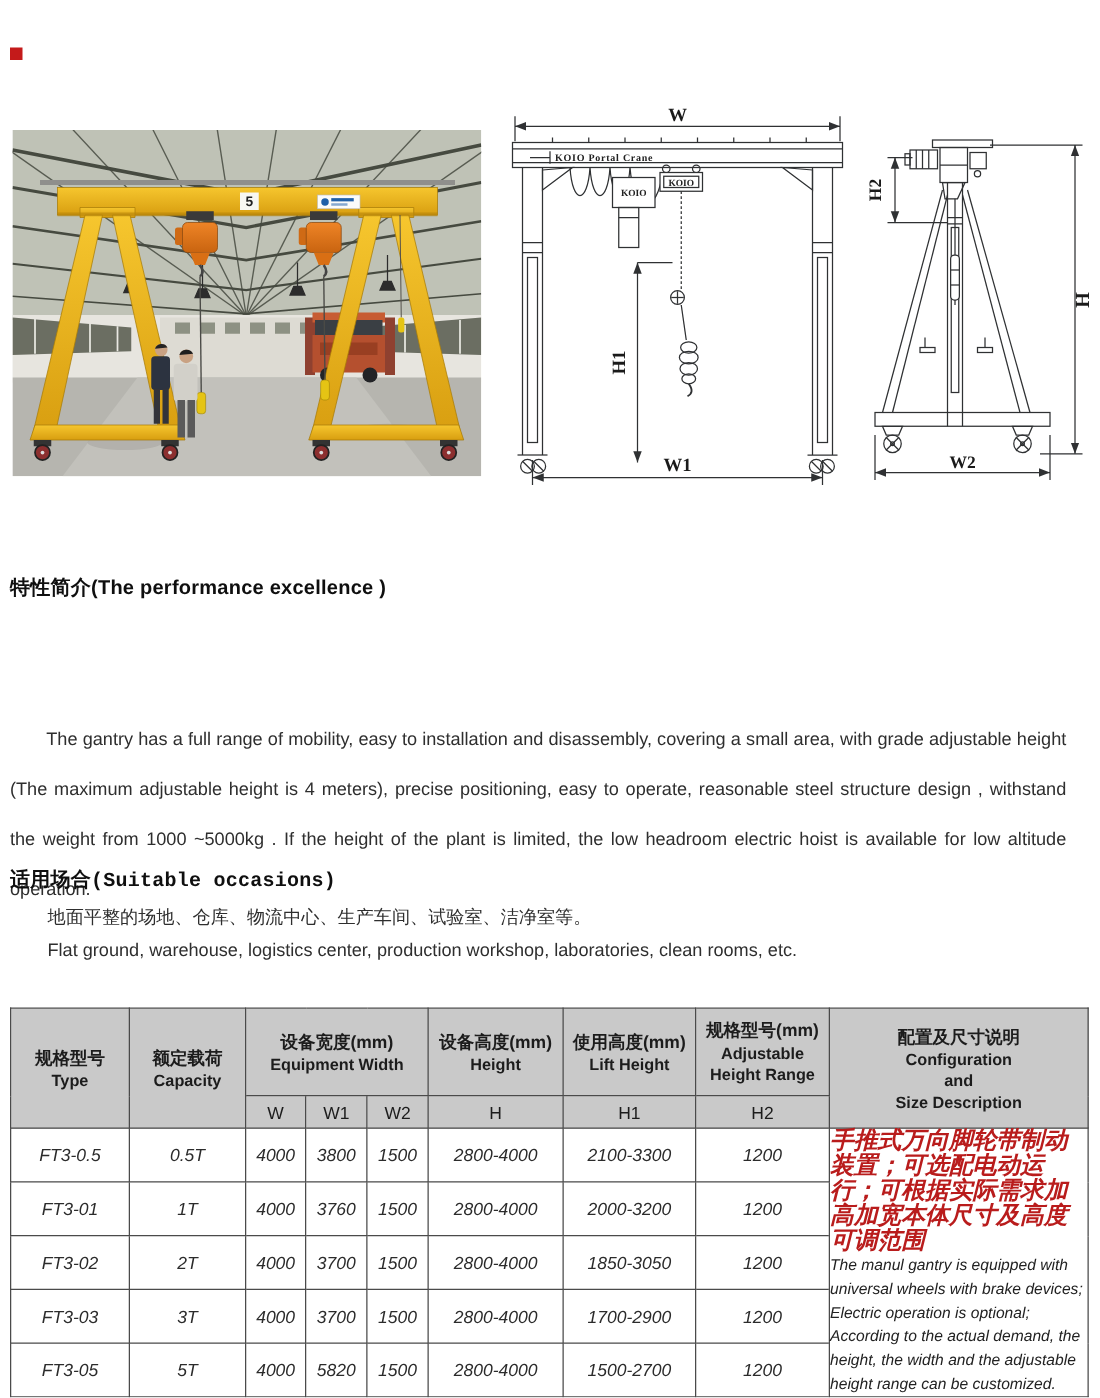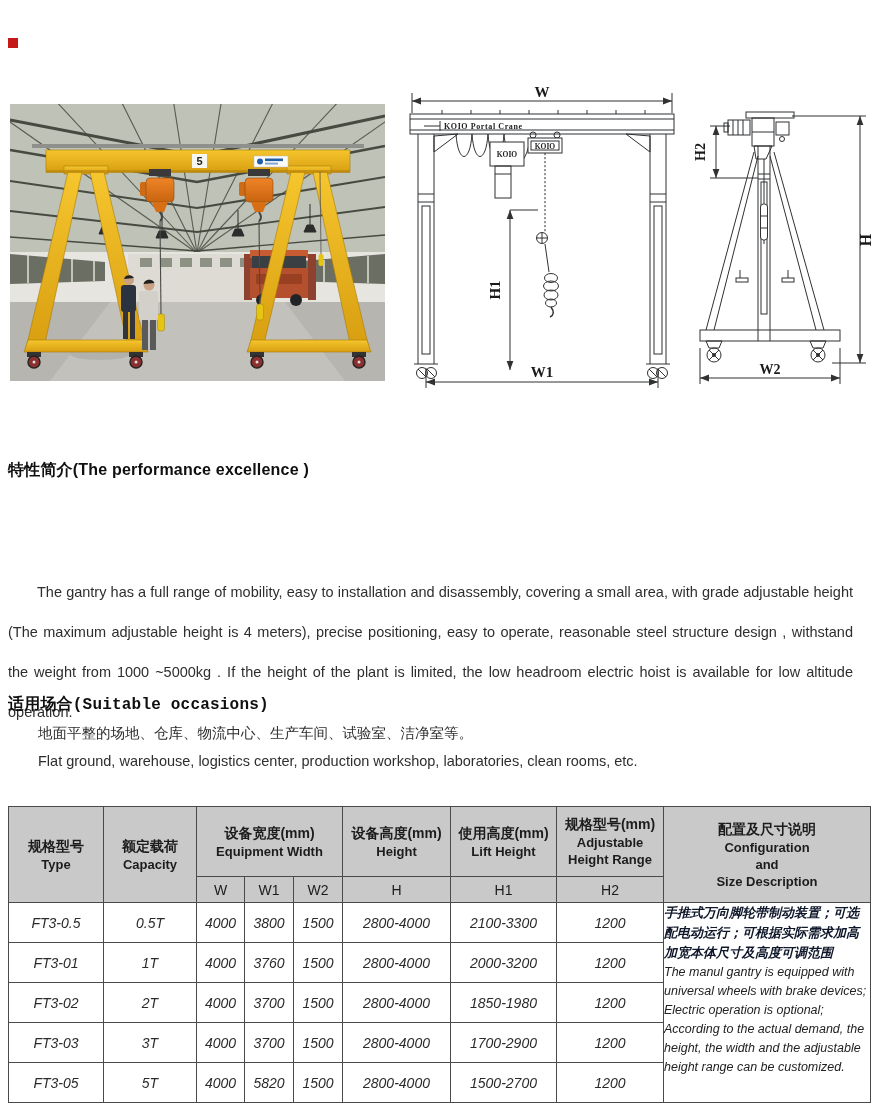--- a/index.html
+++ b/index.html
@@ -27,21 +27,21 @@
   table.spec th, table.spec td { border:1px solid #4a4a4a; padding:0; }
   table.spec thead th { background:#c9c9c9; color:#1c1c1c; font-weight:bold; vertical-align:middle; text-align:center; }
   tr.hrow1 { height:70px; }
   tr.hrow2 { height:26px; }
   tbody tr { height:40px;font-style:italic; }
   .th-zh { font-size:14px; line-height:19px; }
   .th-en { font-size:13px; line-height:17px; font-weight:bold; }
   .sub-th { font-size:14px; font-weight:normal !important; }
   tbody td { text-align:center; font-size:14px; color:#2b2b2b; background:#fff; }
   td.cfg { text-align:left; vertical-align:top; padding:7px 8px 4px 8px; }
-  .cfg-zh { font-size:13px; font-weight:bold; line-height:20px; color:#0f172a; }
+  .cfg-zh { font-size:19px; font-weight:bold; line-height:20px; color:#b91c1c; }
   .cfg-en { font-size:12.5px; line-height:19px; color:#222; }
 
   svg text.dim { font-family:"Liberation Serif", serif; font-weight:bold; fill:#1a1a1a; }
 </style>
 </head>
 <body>
 
 <div class="page">
 
   <div class="red-marker"></div>
@@ -459,21 +459,21 @@
         <td>2000-3200</td>
         <td>1200</td>
       </tr>
       <tr>
         <td>FT3-02</td>
         <td>2T</td>
         <td>4000</td>
         <td>3700</td>
         <td>1500</td>
         <td>2800-4000</td>
-        <td>1850-1980</td>
+        <td>1850-3050</td>
         <td>1200</td>
       </tr>
       <tr>
         <td>FT3-03</td>
         <td>3T</td>
         <td>4000</td>
         <td>3700</td>
         <td>1500</td>
         <td>2800-4000</td>
         <td>1700-2900</td>

